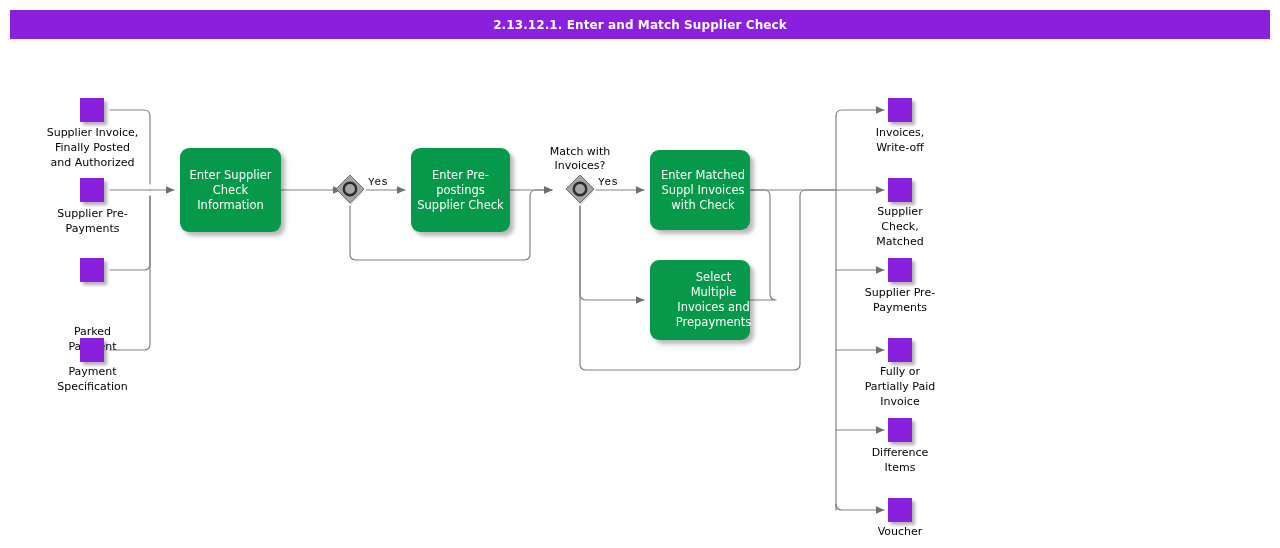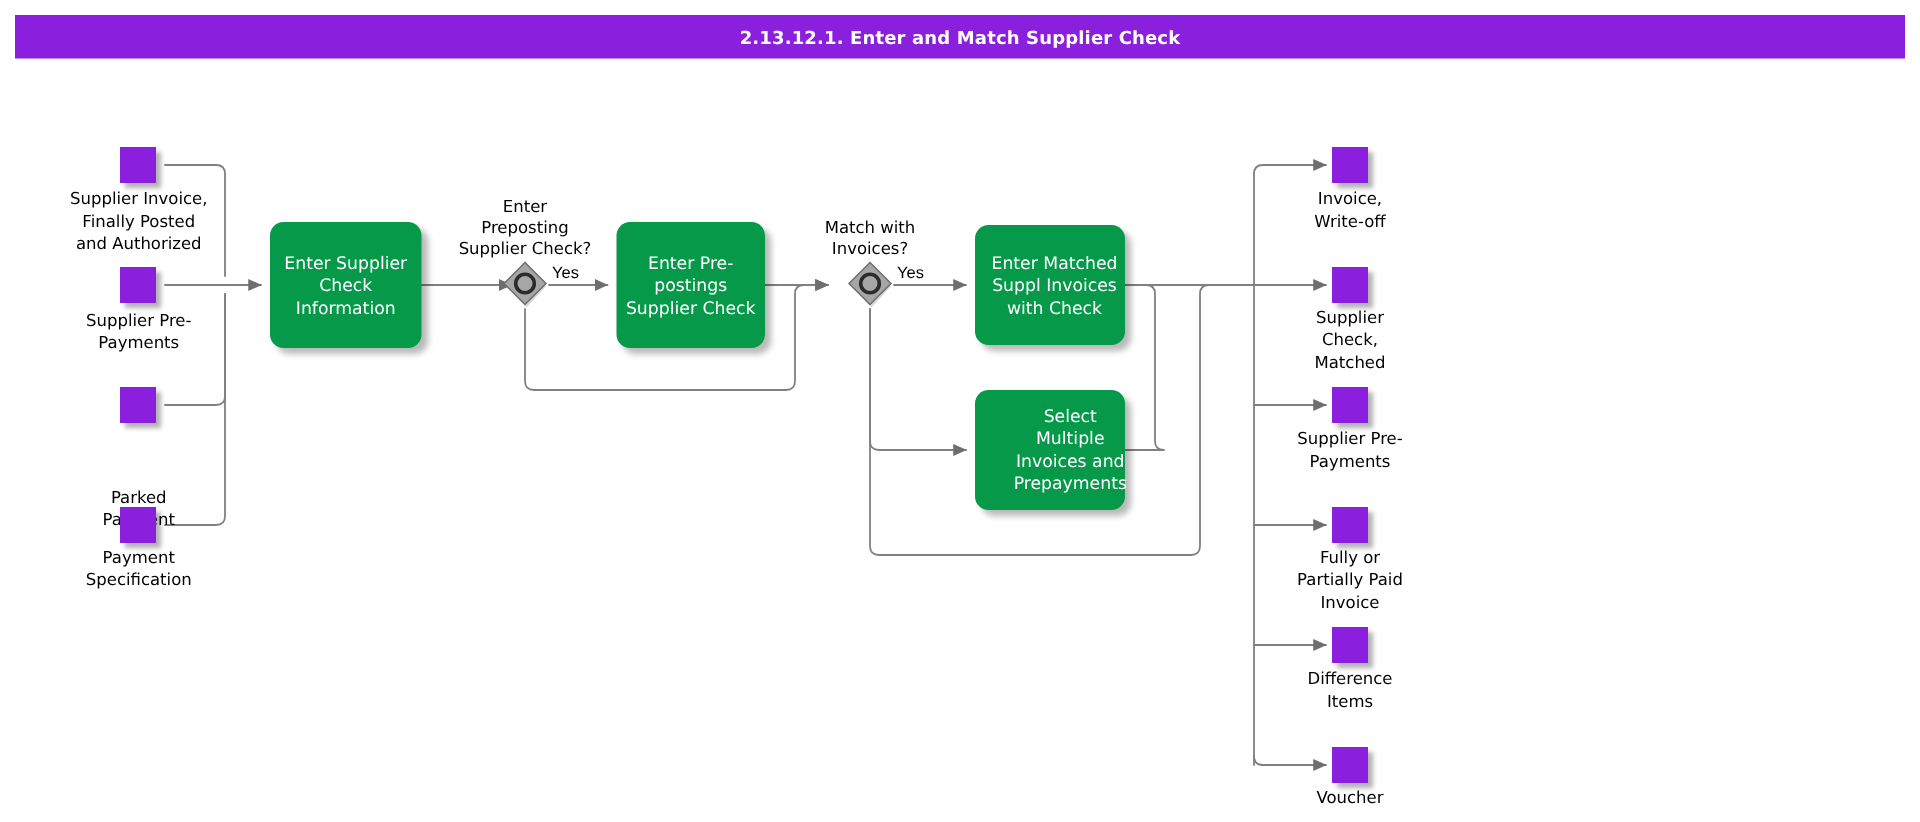--- a/index.html
+++ b/index.html
@@ -94,21 +94,21 @@
     font-size: 11px;
     line-height: 14px;
     color: #000000;
     font-family: "DejaVu Sans", sans-serif;
     white-space: pre-line;
   }
   .edge-label {
     position: absolute;
     font-size: 11px;
     color: #000000;
-    font-family: Liberation Sans, sans-serif;
+    font-family: Liberation Mono, monospace;
   }
 </style>
 </head>
 <body>
 
 <div id="diagram-root">
 
   <svg id="wires" viewBox="0 0 1280 548" width="1280" height="548" xmlns="http://www.w3.org/2000/svg">
     <defs>
       <marker id="arw" markerWidth="9" markerHeight="8" refX="8.5" refY="4" orient="auto" markerUnits="userSpaceOnUse">
@@ -198,23 +198,20 @@
 Suppl Invoices
 with Check</span>
   </div>
 
   <div class="task" style="left:650px; top:260px; width:100px; height:80px;padding-left:27px;">
     <span class="task-label">Select Multiple
 Invoices and
 Prepayments</span>
   </div>
 
-  <div class="gw-label" style="left:288px; top:131px; width:124px;">Enter
-Preposting
-Supplier Check?</div>
   <div class="gateway-wrap" style="left:334px; top:174px;">
     <svg width="32" height="32" viewBox="0 0 32 32" xmlns="http://www.w3.org/2000/svg">
       <polygon points="17,3 30,17 17,31 4,17" fill="#b3b3b3" opacity="0.5"></polygon>
       <polygon points="16,1 30,15 16,29 2,15" fill="#a6a6a6" stroke="#6e6e6e" stroke-width="1"></polygon>
       <circle cx="16" cy="15" r="6.2" fill="none" stroke="#2b2b2b" stroke-width="2.4"></circle>
     </svg>
   </div>
   <div class="edge-label" style="left:368px; top:176px;">Yes</div>
 
   <div class="gw-label" style="left:520px; top:145px; width:120px;">Match with
@@ -223,21 +220,21 @@
     <svg width="32" height="32" viewBox="0 0 32 32" xmlns="http://www.w3.org/2000/svg">
       <polygon points="17,3 30,17 17,31 4,17" fill="#b3b3b3" opacity="0.5"></polygon>
       <polygon points="16,1 30,15 16,29 2,15" fill="#a6a6a6" stroke="#6e6e6e" stroke-width="1"></polygon>
       <circle cx="16" cy="15" r="6.2" fill="none" stroke="#2b2b2b" stroke-width="2.4"></circle>
     </svg>
   </div>
   <div class="edge-label" style="left:598px; top:176px;">Yes</div>
 
   <div class="node">
     <div class="data-square" style="left:888px; top:98px;"></div>
-    <div class="data-label" style="left:820px; top:125px; width:160px;">Invoice,
+    <div class="data-label" style="left:820px; top:125px; width:160px;">Invoices,
 Write-off</div>
   </div>
 
   <div class="node">
     <div class="data-square" style="left:888px; top:178px;"></div>
     <div class="data-label" style="left:820px; top:204px; width:160px;">Supplier
 Check,
 Matched</div>
   </div>
 

